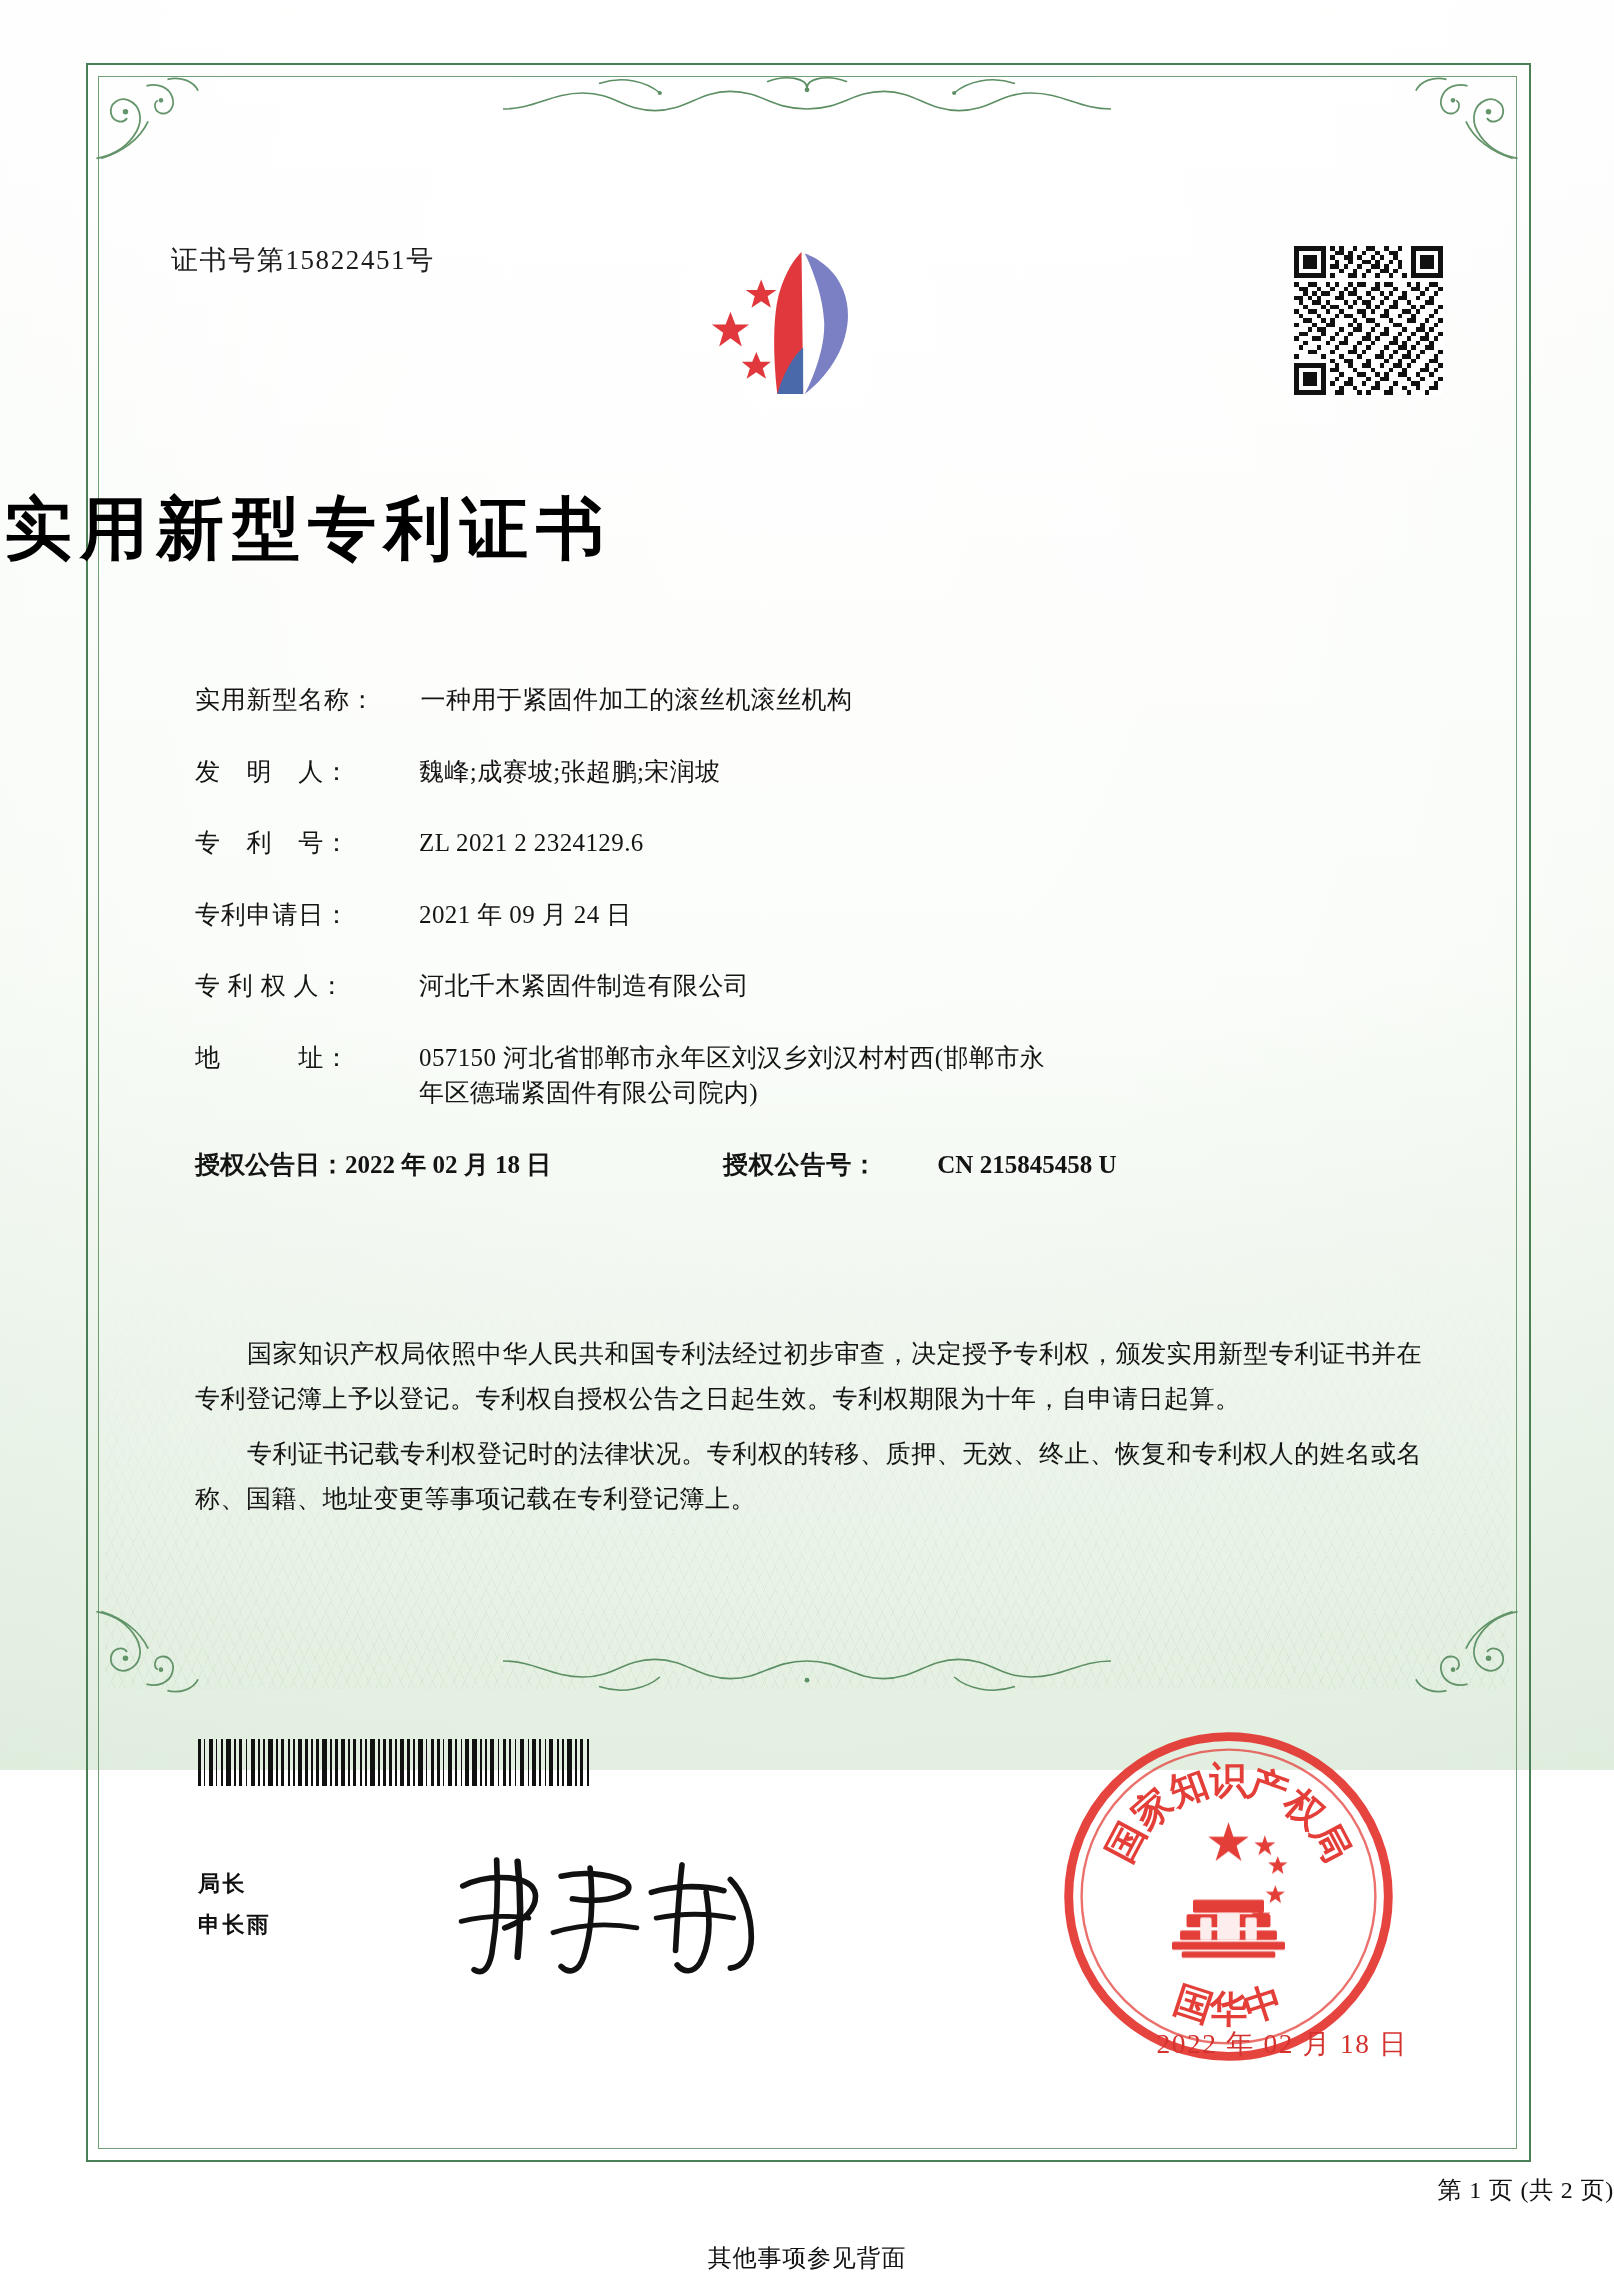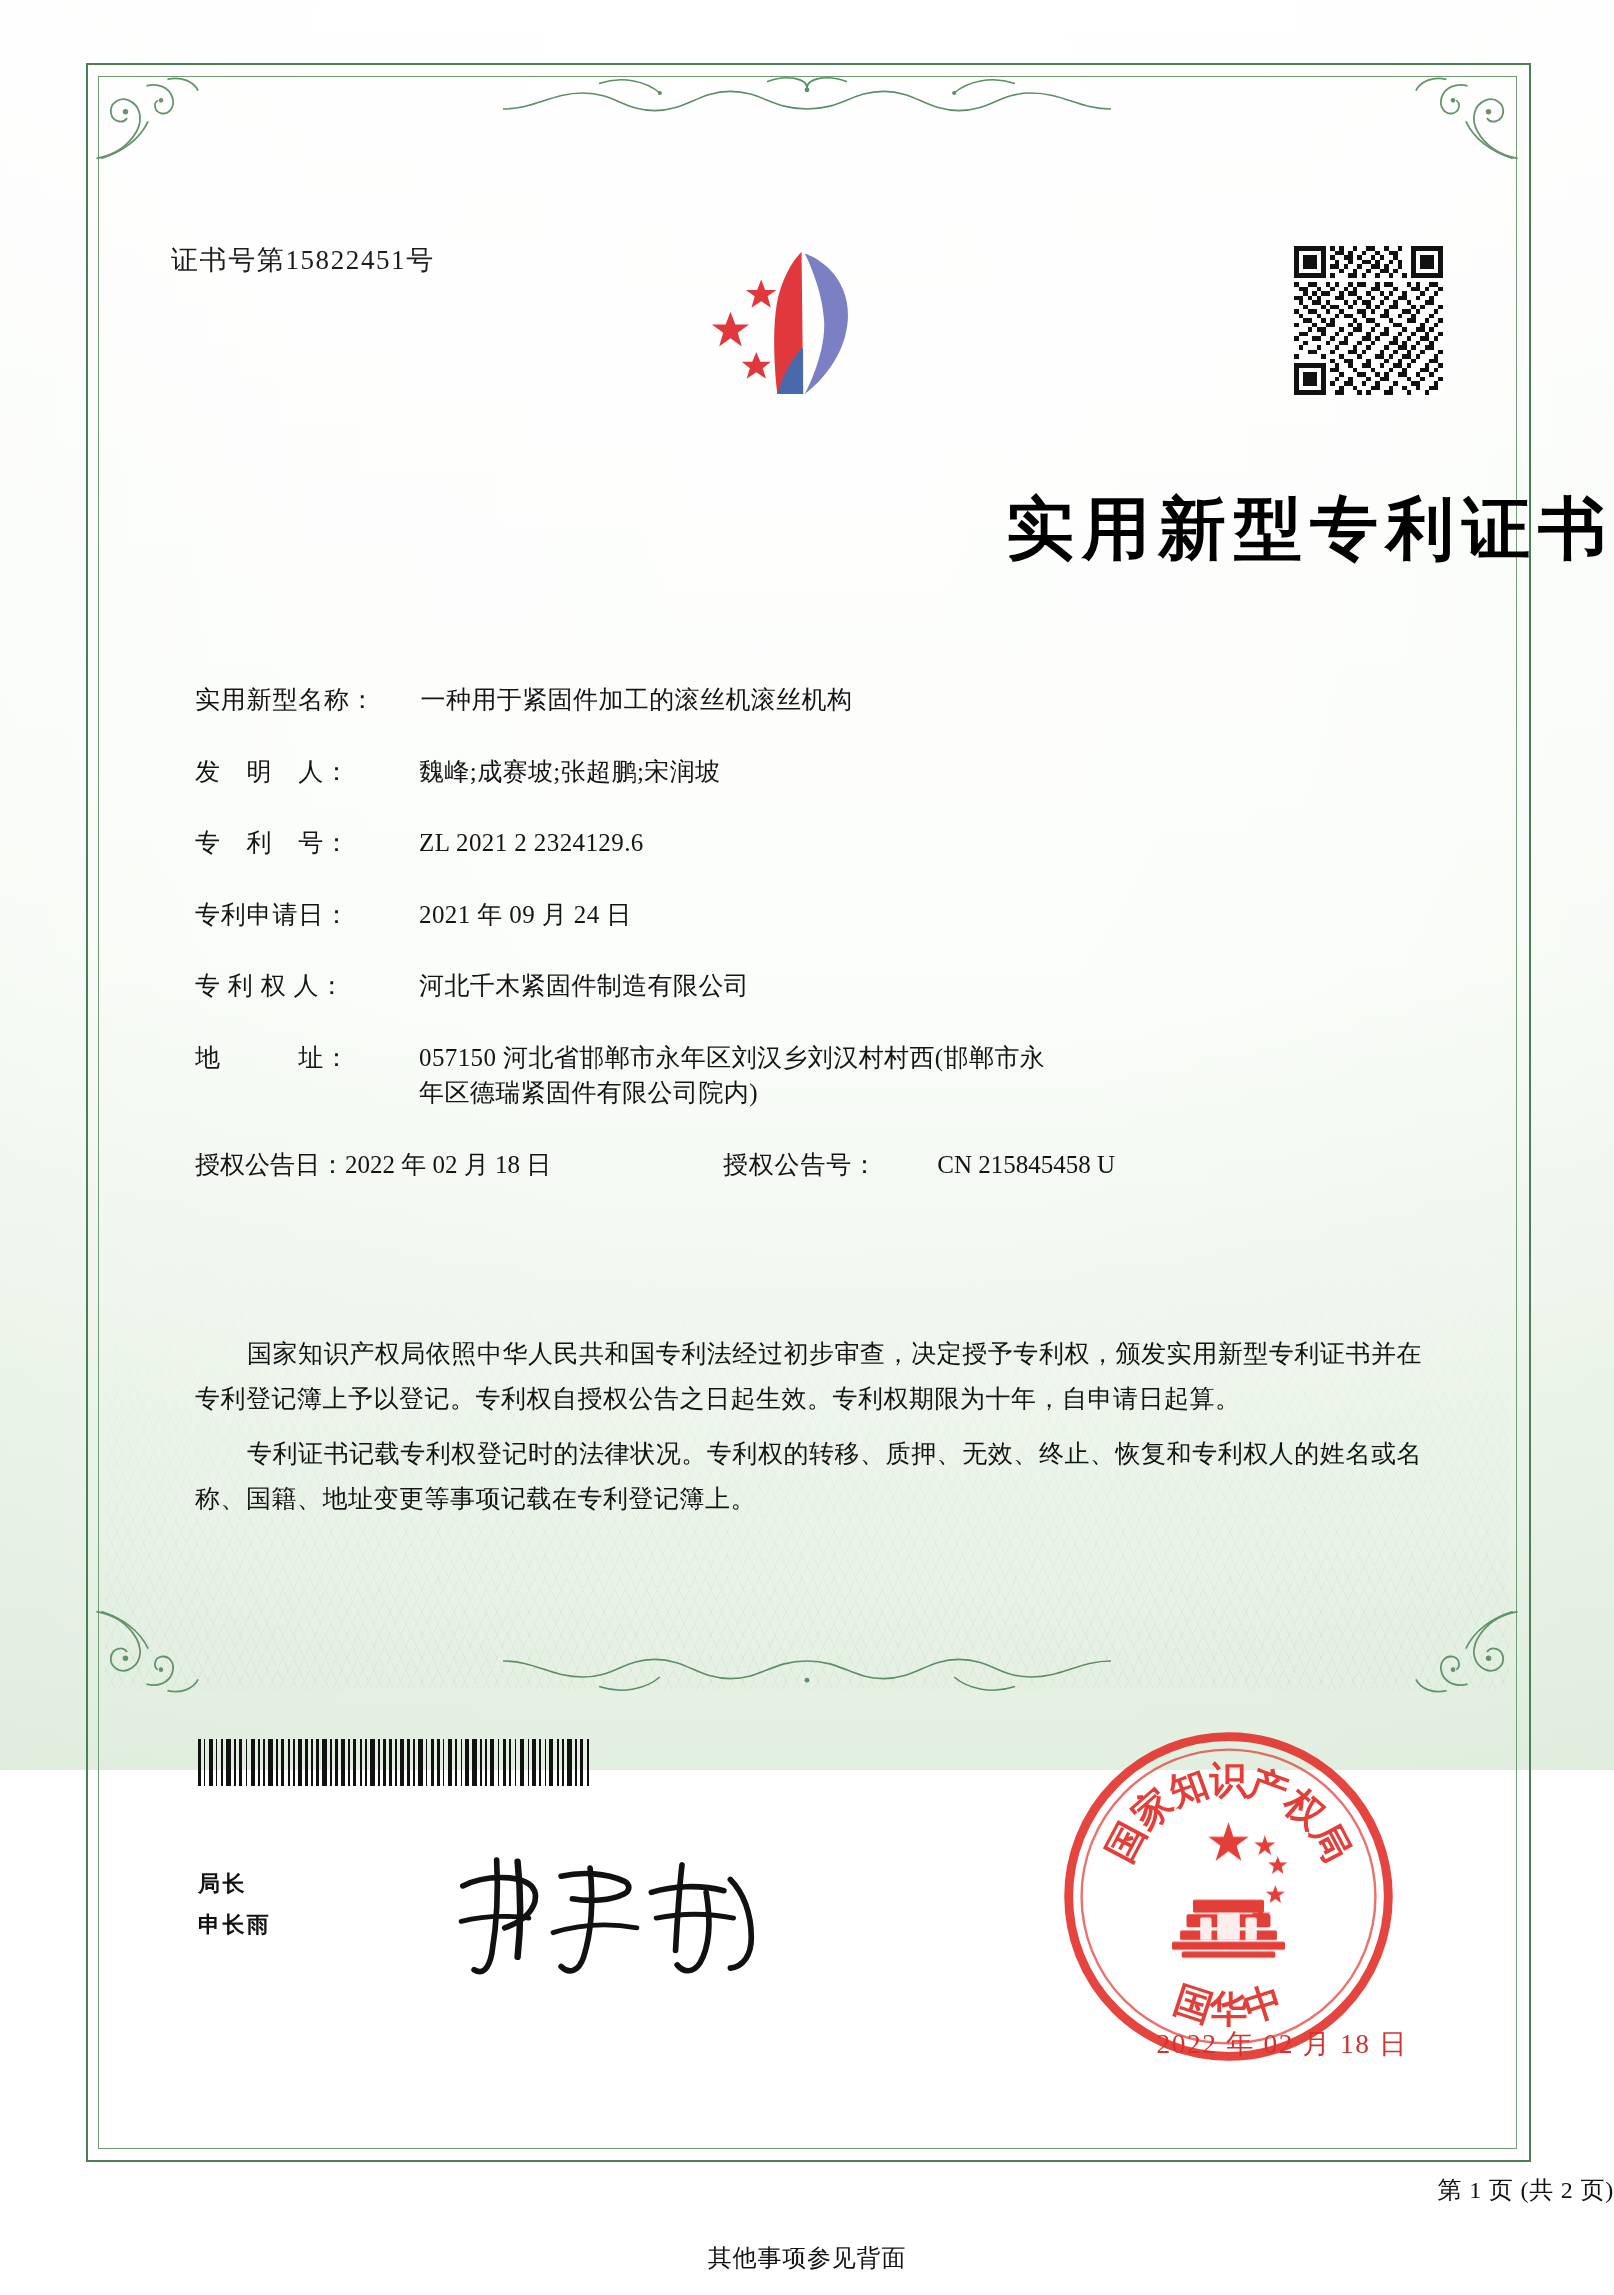--- a/index.html
+++ b/index.html
@@ -107,23 +107,23 @@
     right: 171px;
     top: 246px;
     width: 149px;
     height: 149px;
   }
   .qr svg { width: 100%; height: 100%; display: block; }
 
   
   .title {
     position: absolute;
-    left: 12px; right: 0;
+    left: 4px; right: 0;
     top: 484px;
-    text-align: right;
+    text-align: left;
     font-size: 68px;
     font-weight: bold;
     letter-spacing: 8px;
     color: #000;
     font-family: "Liberation Serif", "DejaVu Serif", serif;
   }
 
   
   .fields {
     position: absolute;
@@ -148,20 +148,21 @@
   .field-value {
     flex: 1 1 auto;
     letter-spacing: 0.4px;
   }
   .field-value .line2 {
     display: block;
     margin-left: 0;
   }
   .field-row.inline-two {
     margin-bottom: 32px;
+    font-weight: bold;
   }
   .field-row.inline-two .seg {
     display: flex;
     align-items: baseline;
   }
   .field-row.inline-two .seg.first { flex: 0 0 452px; }
   .field-row.inline-two .lbl2 {
     flex: 0 0 auto;
     margin-left: 31px;
     white-space: nowrap;

